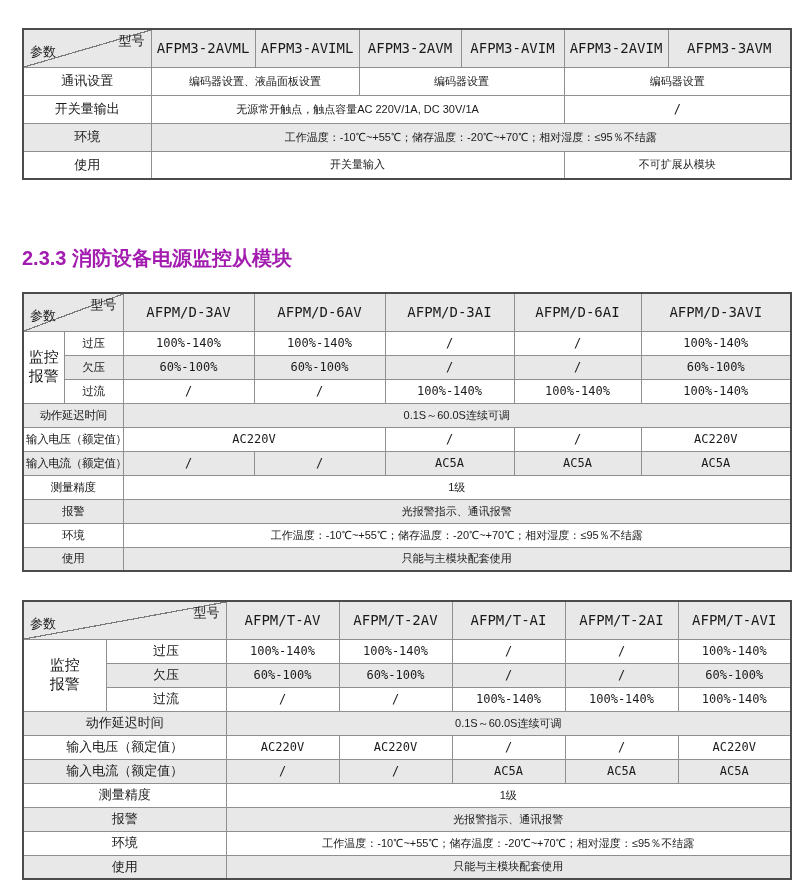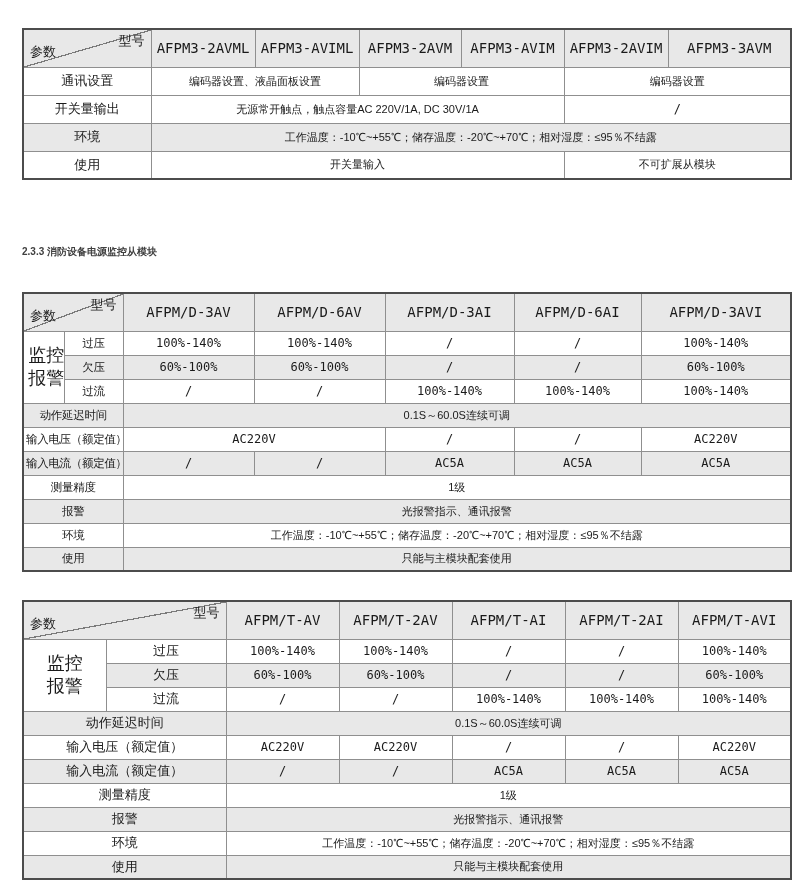--- a/index.html
+++ b/index.html
@@ -40,23 +40,23 @@
       linear-gradient(to bottom right,
         rgba(0,0,0,0) calc(50% - 0.6px),
         #7a7a7a calc(50% - 0.6px),
         #7a7a7a calc(50% + 0.6px),
         rgba(0,0,0,0) calc(50% + 0.6px)),
       #e8e8e8;}
   .corner .ctr{position:absolute;top:2px;right:6px;font-size:13px;}
   .corner .cbl{position:absolute;bottom:6px;left:6px;font-size:13px;}
 
   .grp{background:#ffffff;}
-  .grp span{display:inline-block;width:2.25em;line-height:1.3;font-size:18px;white-space:normal;}
-
-  .heading{position:absolute;left:22px;top:245px;font-size:10px;font-weight:bold;color:#404040;}
+  .grp span{display:inline-block;width:2.25em;line-height:1.3;font-size:15px;white-space:normal;font-family:Liberation Serif, serif;}
+
+  .heading{position:absolute;left:22px;top:245px;font-size:20px;font-weight:bold;color:#a21caf;}
 </style>
 </head>
 <body>
 
 <div class="page">
 
   <table id="t1">
     <colgroup>
       <col style="width:128px">
         <col style="width:104px">

